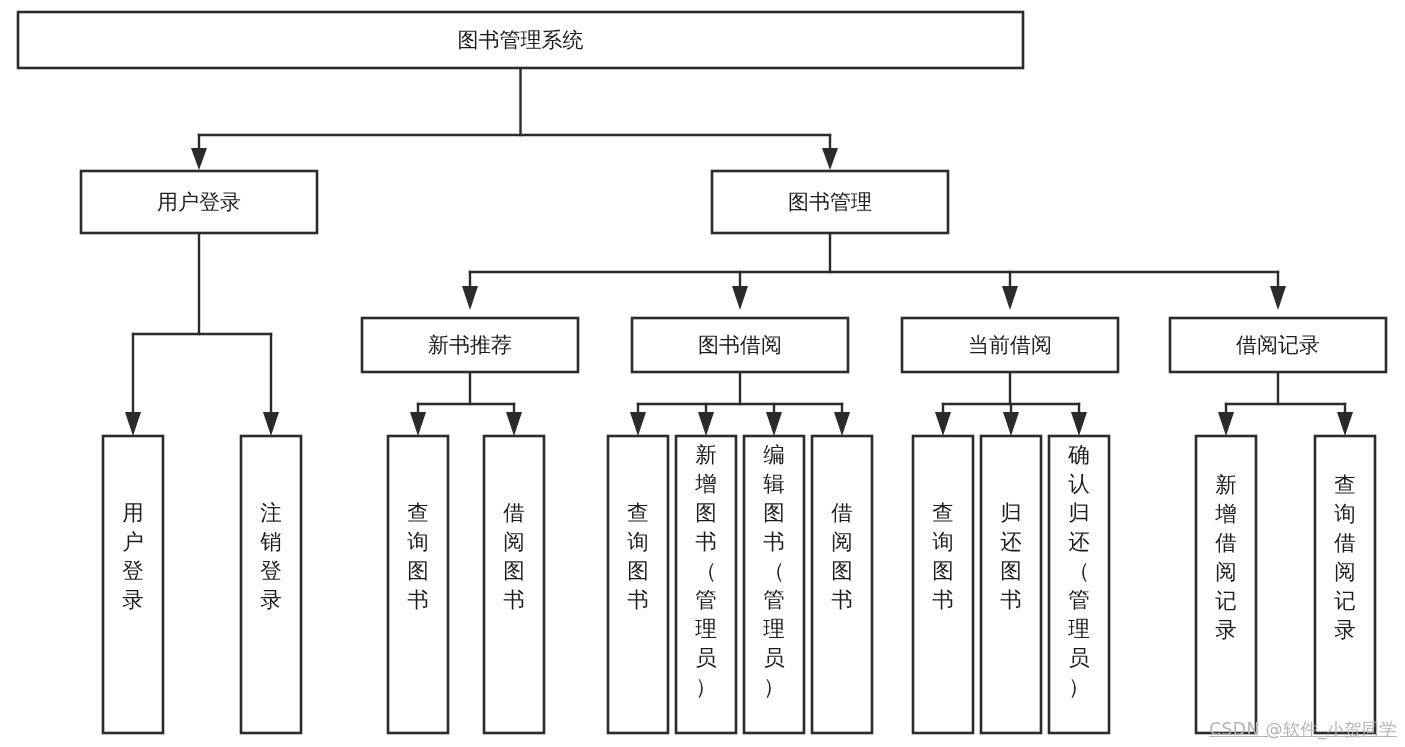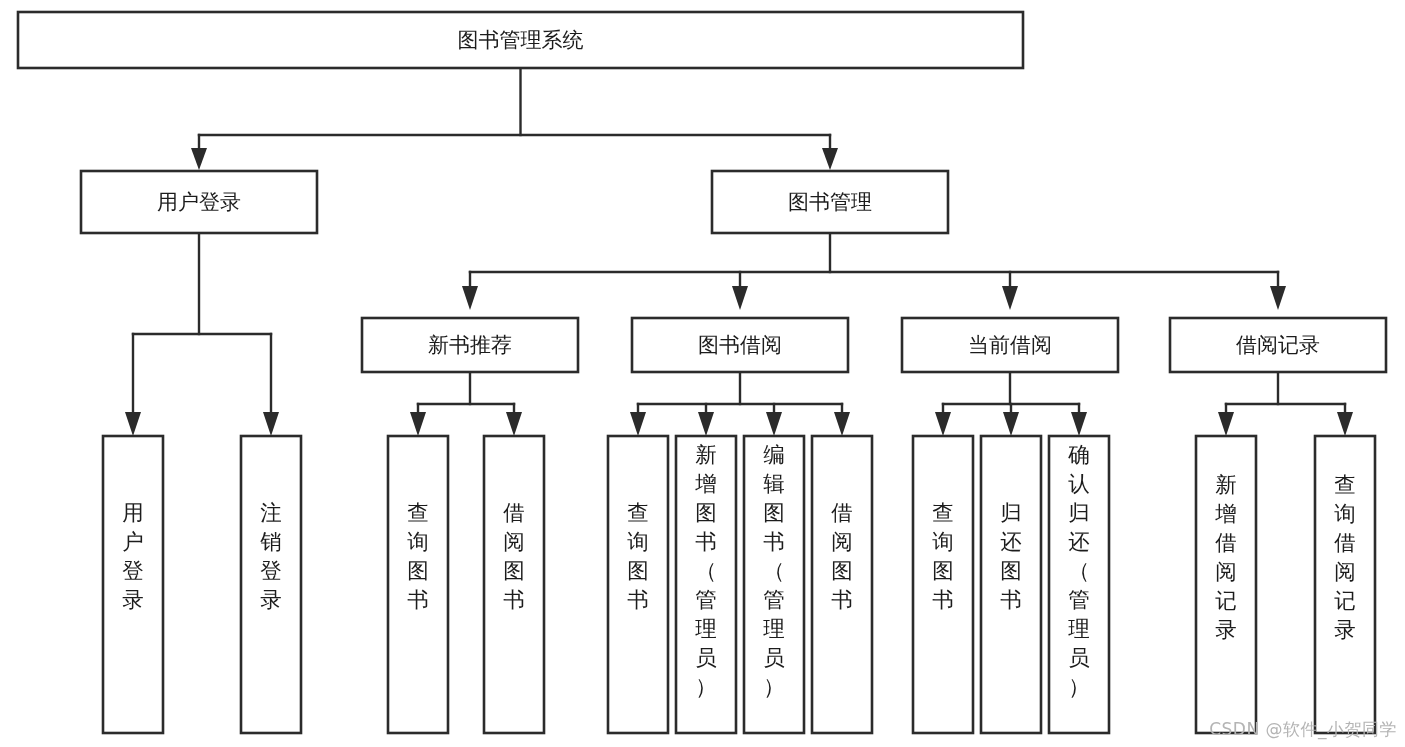--- a/index.html
+++ b/index.html
@@ -59,20 +59,21 @@
   .watermark {
     position: absolute;
     right: 8px;
     bottom: 6px;
     font-family: "DejaVu Sans", "Liberation Sans", sans-serif;
     font-size: 17px;
     color: #b4b4b4;
     letter-spacing: 0.5px;
     user-select: none;
     pointer-events: none;
+    text-decoration: underline;
   }
 </style>
 </head>
 <body>
 
 <div id="diagram-root">
 
   <svg id="tree-svg" viewBox="0 0 1405 747" xmlns="http://www.w3.org/2000/svg">
 
     <g>

